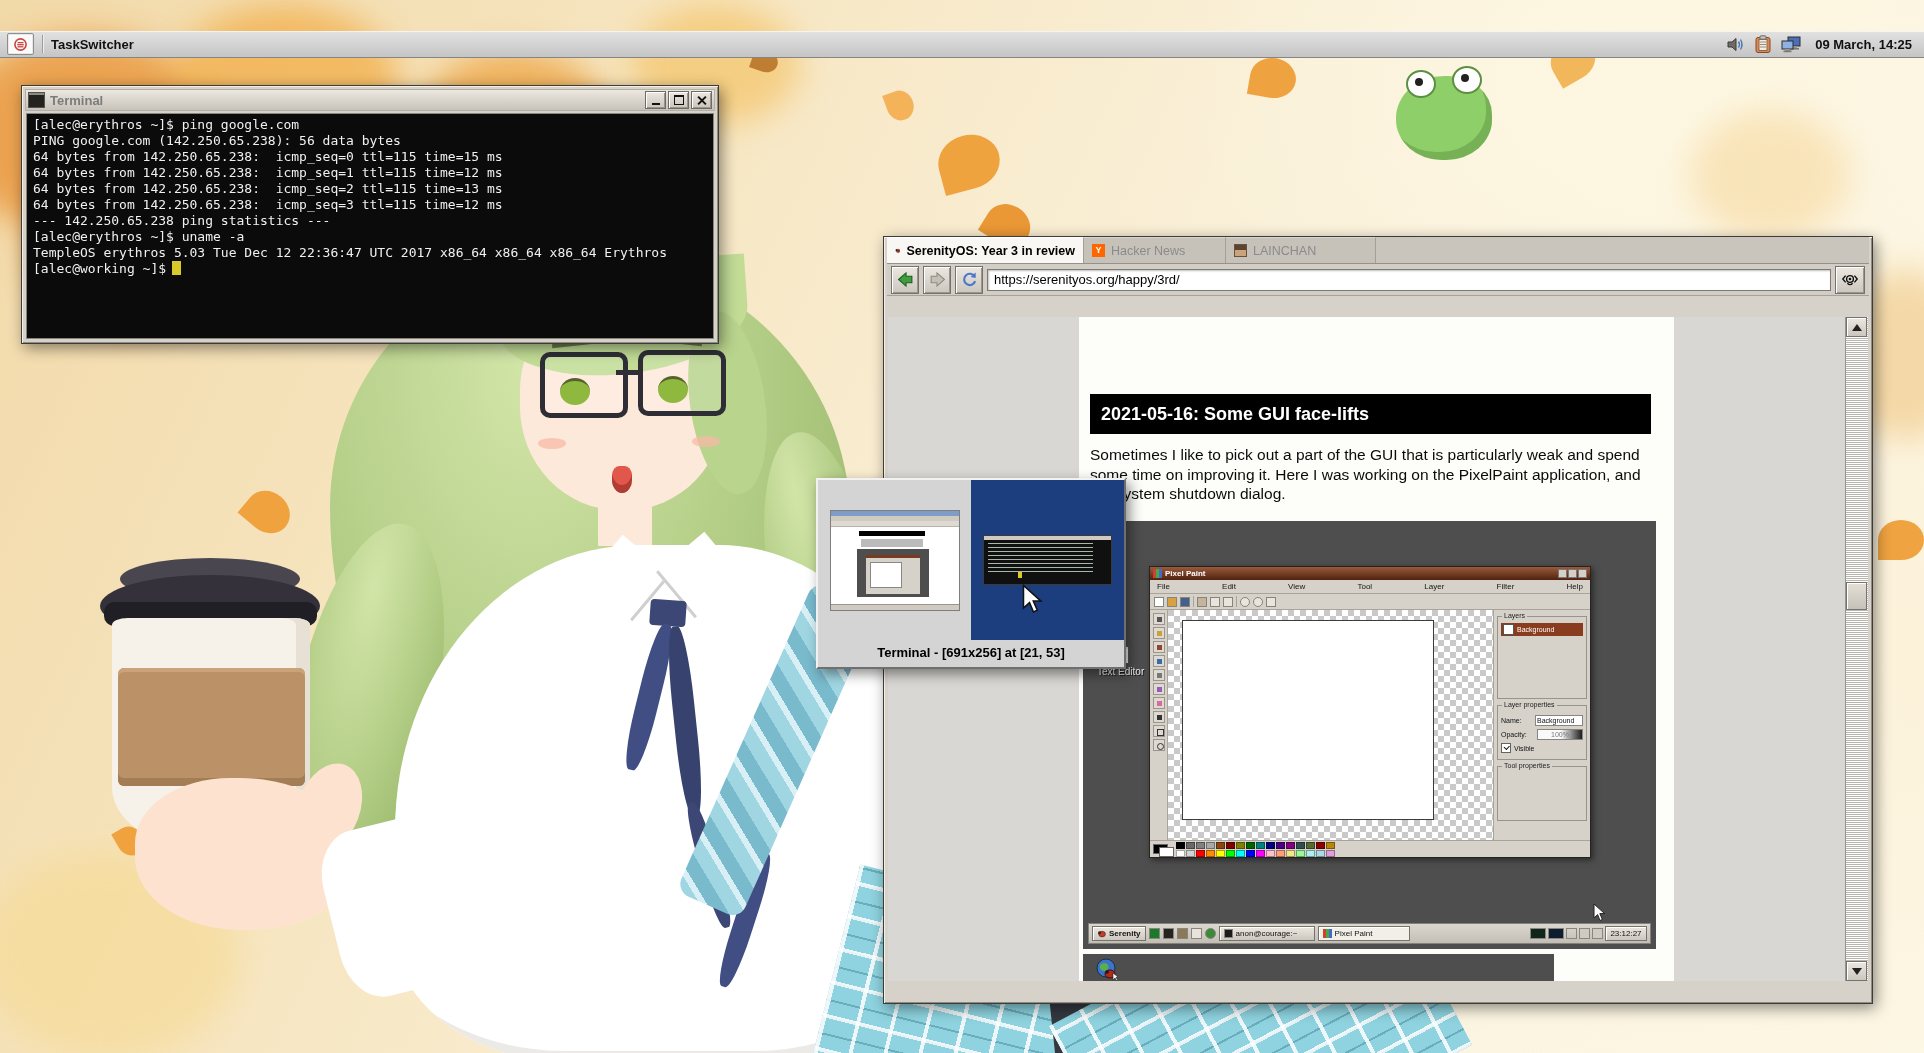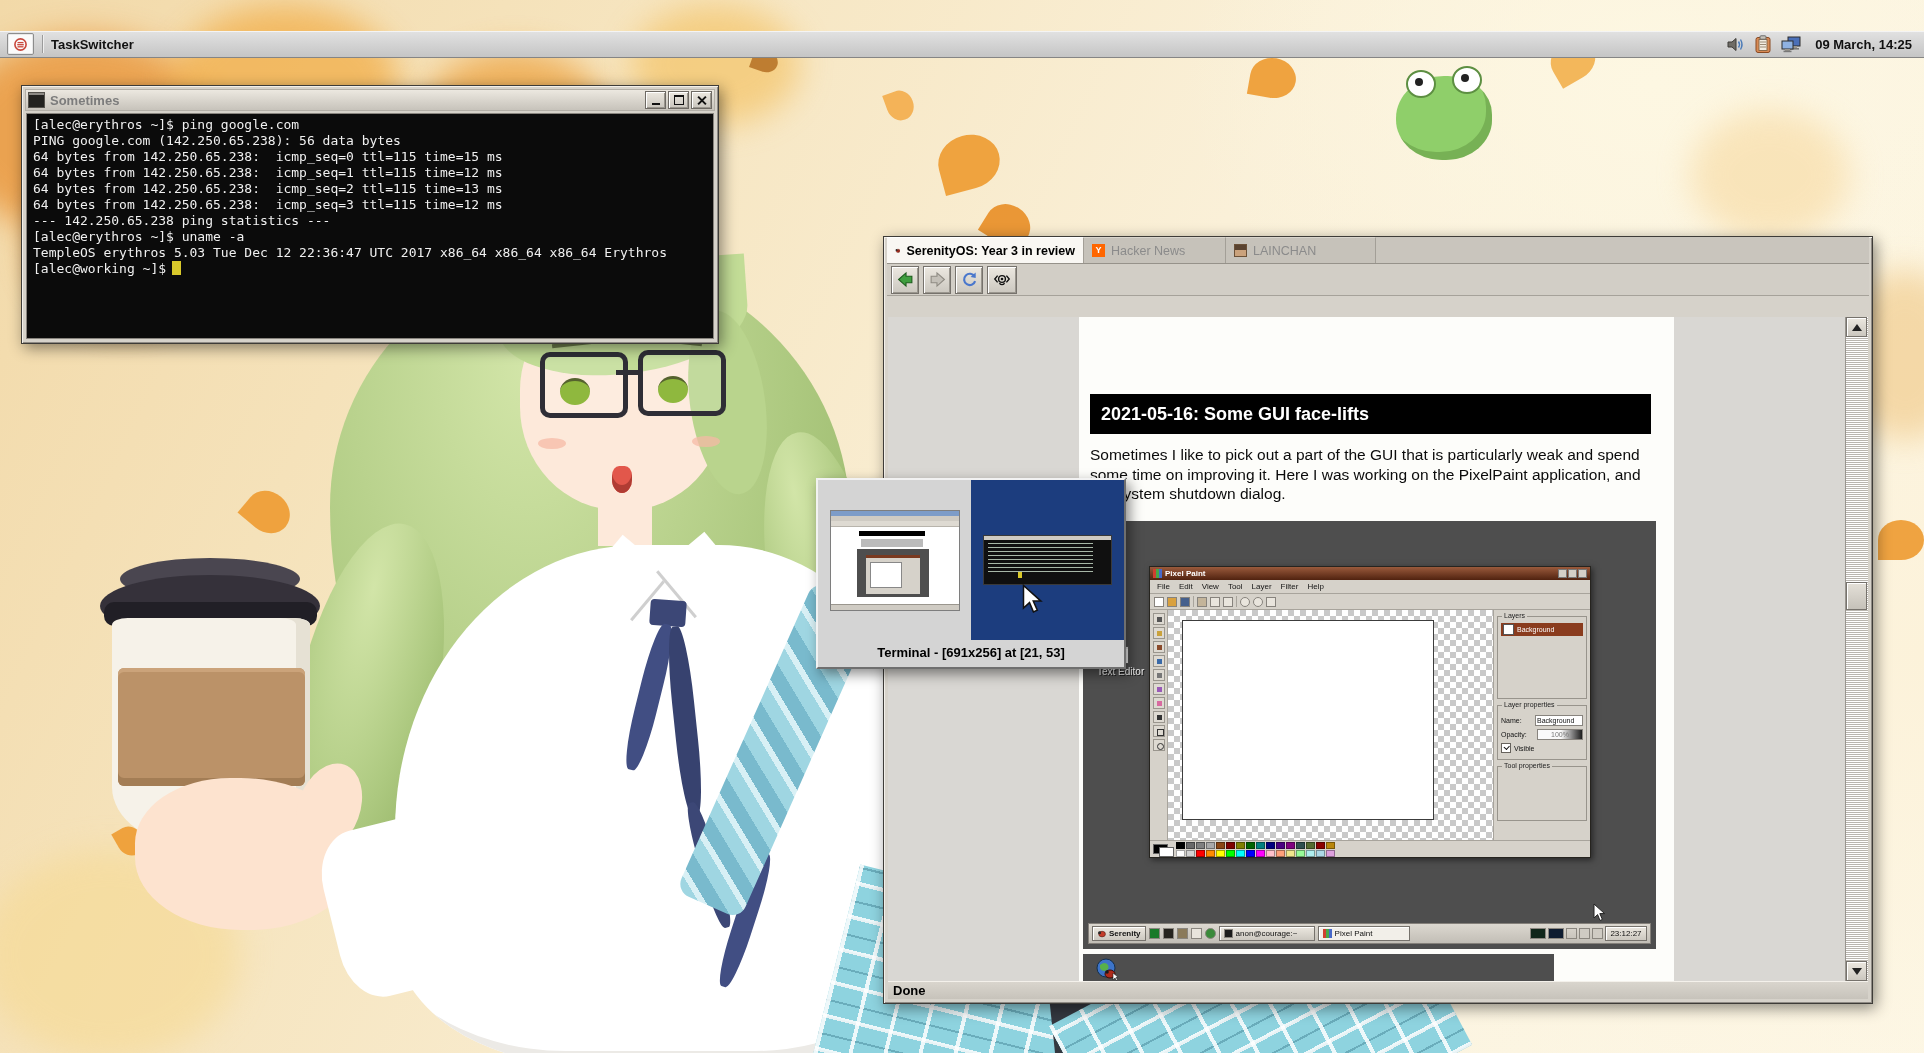--- a/index.html
+++ b/index.html
@@ -90,21 +90,21 @@
   .tri-dn{width:0;height:0;border-left:5px solid transparent;border-right:5px solid transparent;border-top:7px solid #222;}
   .sthumb{position:absolute;left:0;width:21px;height:28px;background:linear-gradient(#e4e0d8,#c5c1b9);
     border:1px solid #76726c;box-shadow:inset 1px 1px 0 #fff;box-sizing:border-box;}
 
   
   .pp-win{position:absolute;left:66px;top:45px;width:440px;height:290px;background:#d6d2ca;border:1px solid #26241f;
     box-shadow:2px 2px 6px rgba(0,0,0,.5);font-size:8px;}
   .pp-title{height:13px;background:linear-gradient(#9a5a3c,#50220f);color:#fff;font-weight:bold;
     display:flex;align-items:center;gap:3px;padding:0 3px;}
   .pp-mbtn{width:9px;height:9px;background:#d4d0c8;border:1px solid #777;box-sizing:border-box;}
-  .pp-menu{height:13px;border-bottom:1px solid #a8a49c;display:flex;gap:1px;align-items:center;padding:0 3px;color:#151515;}
+  .pp-menu{height:13px;border-bottom:1px solid #a8a49c;display:flex;gap:17px;align-items:center;padding:0 3px;color:#151515;justify-content:space-between;}
   .pp-menu span{padding:0 4px;}
   .pp-tools{height:15px;border-bottom:1px solid #a8a49c;display:flex;align-items:center;gap:3px;padding:0 4px;}
   .pp-ti{width:10px;height:10px;border:1px solid #87837d;box-sizing:border-box;background:#e9e5dd;}
   .pp-strip{position:absolute;left:0;top:43px;bottom:16px;width:17px;border-right:1px solid #a8a49c;
     display:flex;flex-direction:column;align-items:center;gap:2px;padding-top:3px;}
   .pp-si{width:12px;height:12px;border:1px solid #9a968e;box-sizing:border-box;background:#dedad2;position:relative;}
   .pp-si i{position:absolute;left:3px;top:3px;width:5px;height:5px;display:block;}
   .pp-canvas{position:absolute;left:18px;top:43px;right:97px;bottom:16px;
     background:repeating-conic-gradient(#ffffff 0% 25%, #c9c9c9 0% 50%);background-size:12px 12px;}
   .pp-art{position:absolute;left:14px;top:10px;width:250px;height:198px;background:#fff;border:1px solid #3c3c3c;}
@@ -271,21 +271,21 @@
         <rect x="4" y="14" width="5" height="2" fill="#9a968e"></rect>
           <rect x="2.5" y="15.6" width="8" height="1.6" fill="#777"></rect>
       </svg>
       <span class="tb-clock">09 March, 14:25</span>
     </div>
   </div>
 
   <div class="win" style="left:21px;top:85px;width:696px;height:257px;">
     <div class="tbar">
       <span class="term-icon"></span>
-      <span class="wtitle">Sometimes</span>
+      <span class="wtitle">Terminal</span>
       <span class="wbtns">
         <span class="wbtn">
             <span class="g-min"></span>
           </span>
         <span class="wbtn">
             <span class="g-max"></span>
           </span>
         <span class="wbtn">
             <span class="g-x"></span>
           </span>
@@ -341,20 +341,21 @@
         <svg width="17" height="17" viewBox="0 0 16 16">
           <path d="M14.5 8 L7.5 1.8 L7.5 5 L2 5 L2 11 L7.5 11 L7.5 14.2 Z" fill="#c4c0b8" stroke="#8e8a82"></path>
         </svg>
       </span>
       <span class="tbtn">
         <svg width="17" height="17" viewBox="0 0 16 16">
           <path d="M12.8 5.2 A5.3 5.3 0 1 0 13.3 9.5" fill="none" stroke="#4a77cc" stroke-width="2"></path>
           <path d="M13.8 1.5 L13.8 6.5 L9 5.6 Z" fill="#4a77cc"></path>
         </svg>
       </span>
+      <input class="urlbox" value="https://serenityos.org/happy/3rd/" style="">
       <span class="tbtn" style="width:28px;">
         <svg width="18" height="16" viewBox="0 0 18 16">
           <circle cx="9" cy="7" r="3.4" fill="none" stroke="#111" stroke-width="1.4"></circle>
           <circle cx="9" cy="7" r="1.3" fill="#111"></circle>
           <path d="M4.6 3.6 L1.8 7 L4.6 10.4 M13.4 3.6 L16.2 7 L13.4 10.4" fill="none" stroke="#111" stroke-width="1.4"></path>
           <path d="M6.4 11.2 Q9 14 11.6 11.2" fill="none" stroke="#111" stroke-width="1.4"></path>
         </svg>
       </span>
     </div>
 
@@ -569,21 +570,20 @@
         <div class="sbtn" style="top:0;">
             <span class="tri-up"></span>
           </div>
         <div class="sthumb" style="top:265px;"></div>
         <div class="sbtn" style="bottom:0;">
             <span class="tri-dn"></span>
           </div>
       </div>
     </div>
 
-    <div class="statusbar">Done</div>
   </div>
 
   <div class="abs switcher">
     <div class="sw-cells">
       <div class="sw-cell">
         <div class="thumb-browser">
           <div class="abs" style="left:0;top:0;right:0;height:5px;background:#7d9cc8;"></div>
           <div class="abs" style="left:0;top:5px;right:0;height:5px;background:#cfcbc3;"></div>
           <div class="abs" style="left:0;top:10px;right:0;height:5px;background:#dedad2;border-bottom:1px solid #b8b4ac;"></div>
           <div class="abs" style="left:28px;top:20px;width:66px;height:5px;background:#000;"></div>

